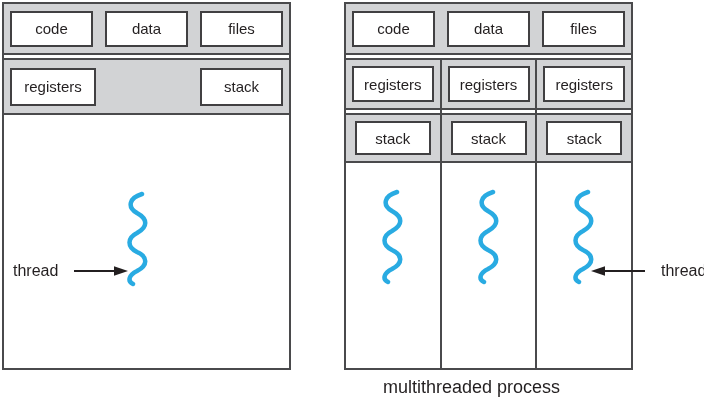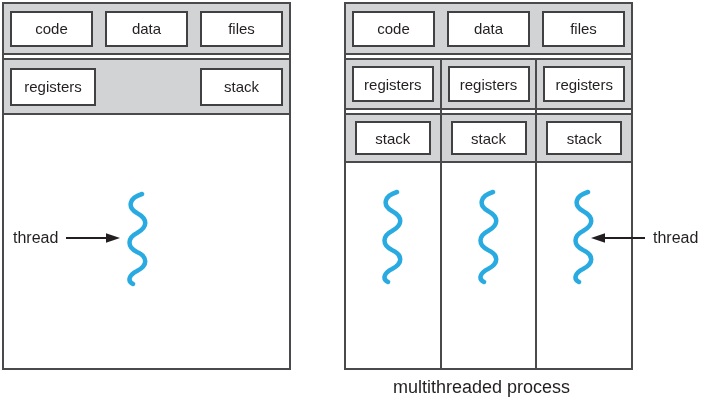--- a/index.html
+++ b/index.html
@@ -105,43 +105,44 @@
   .squiggle path {
     fill: none;
     stroke: var(--thread-blue, #29abe2);
     stroke-width: 4.5;
     stroke-linecap: round;
   }
 
   .callout {
     display: flex;
     align-items: center;
-    gap: 8px;
+    gap: 16px;
     font-size: 16px;
     line-height: 1;
     white-space: nowrap;
+    margin-top: 33px;
   }
   .callout-left { position: absolute; left: 9px; top: 115px; }
   .callout-right { position: absolute; left: 591px; top: 230px; z-index: 3; }
 
   .arrow line { stroke: #231f20; stroke-width: 1.8; }
   .arrow polygon { fill: #231f20; }
 
   .squiggle-left { position: absolute; left: 120px; top: 76px; }
 
   .caption {
     position: absolute;
     top: 378px;
     width: 289px;
     text-align: center;
     font-size: 18px;
     line-height: 1;
   }
   .caption-left  { left: 16px; }
-  .caption-right { left: 337px; }
+  .caption-right { left: 327px; }
 </style>
 </head>
 <body>
 
 <div class="canvas">
 
   <div class="diagram diagram-left">
 
     <div class="band-top">
       <div class="box box-top">

